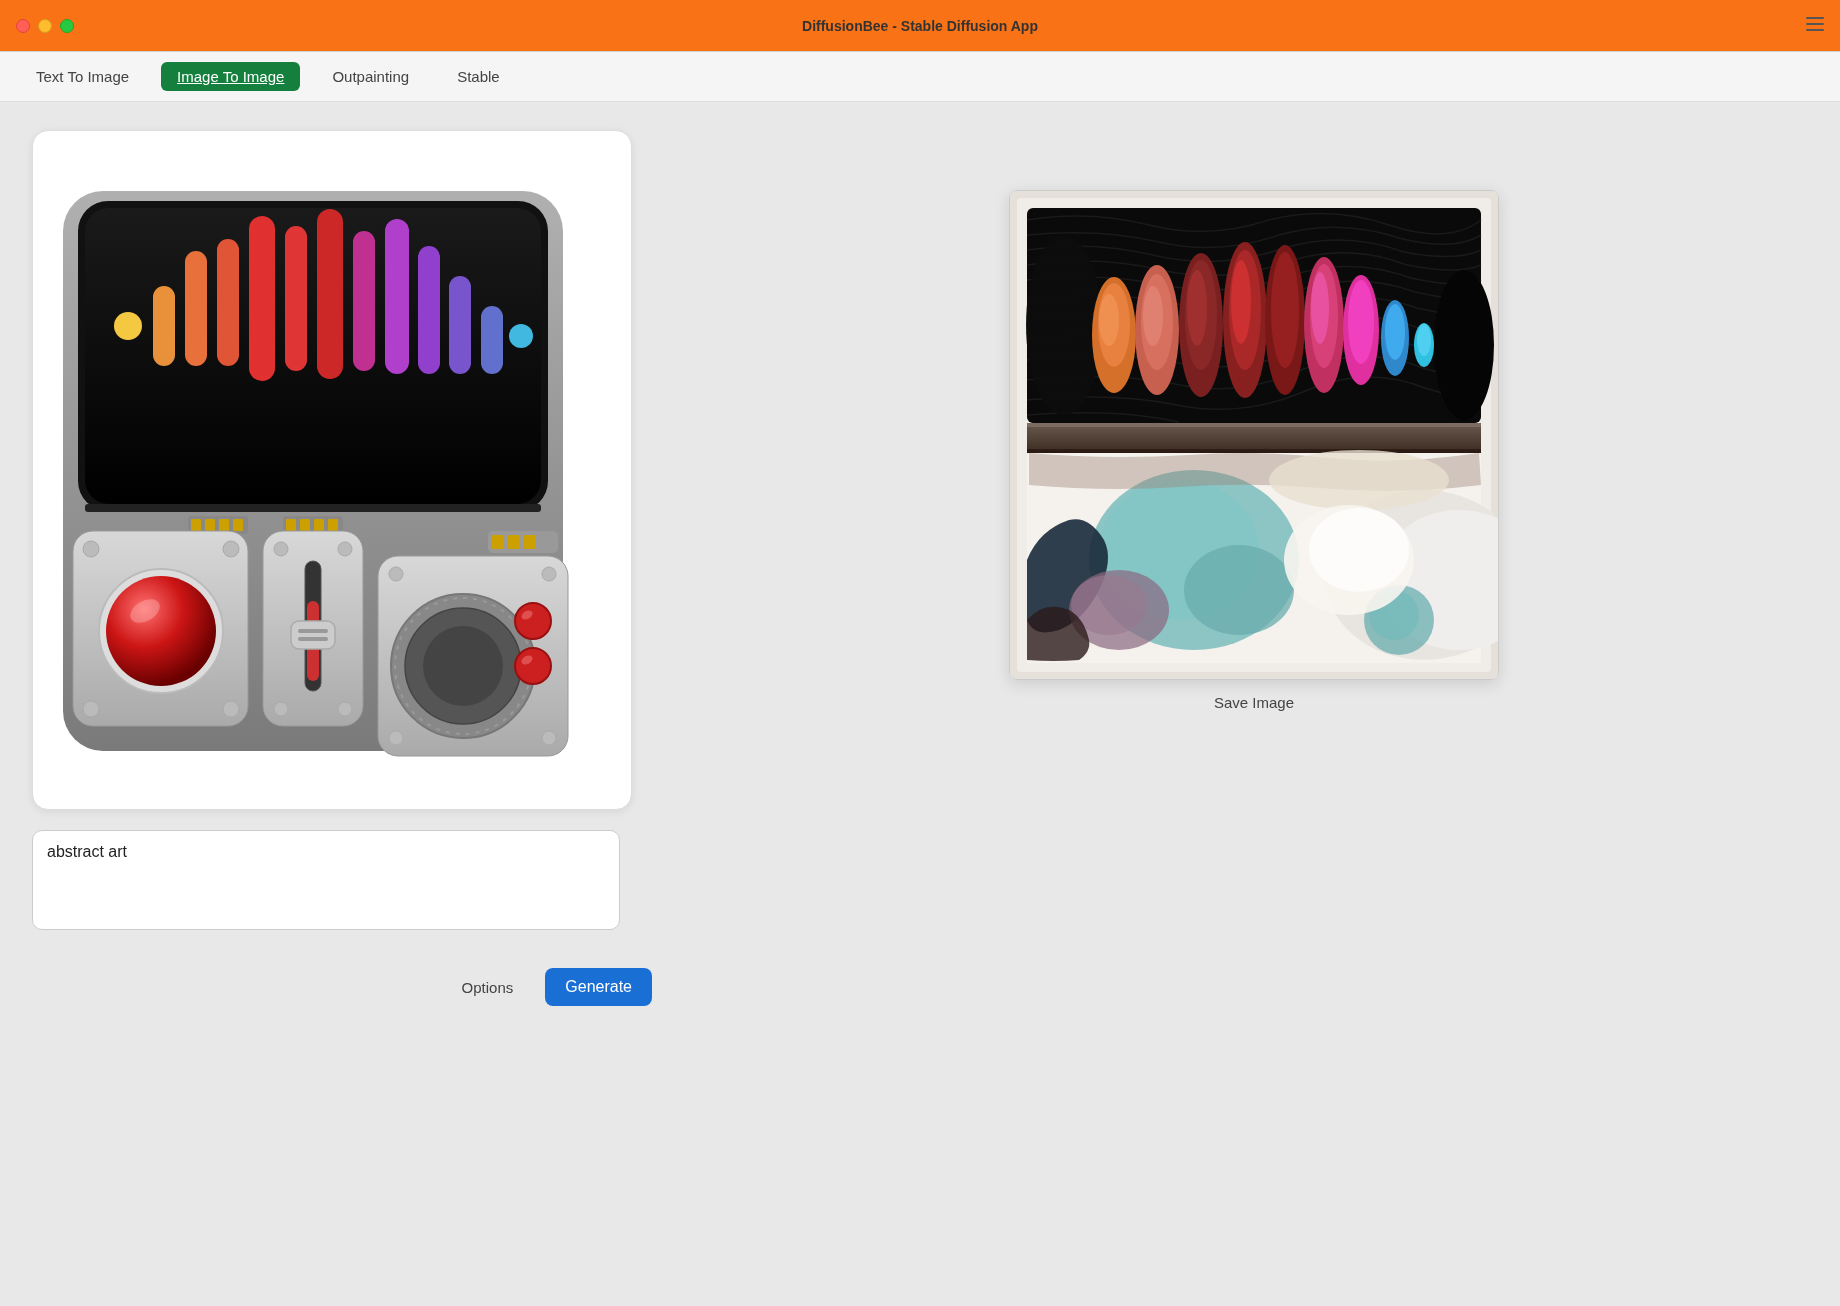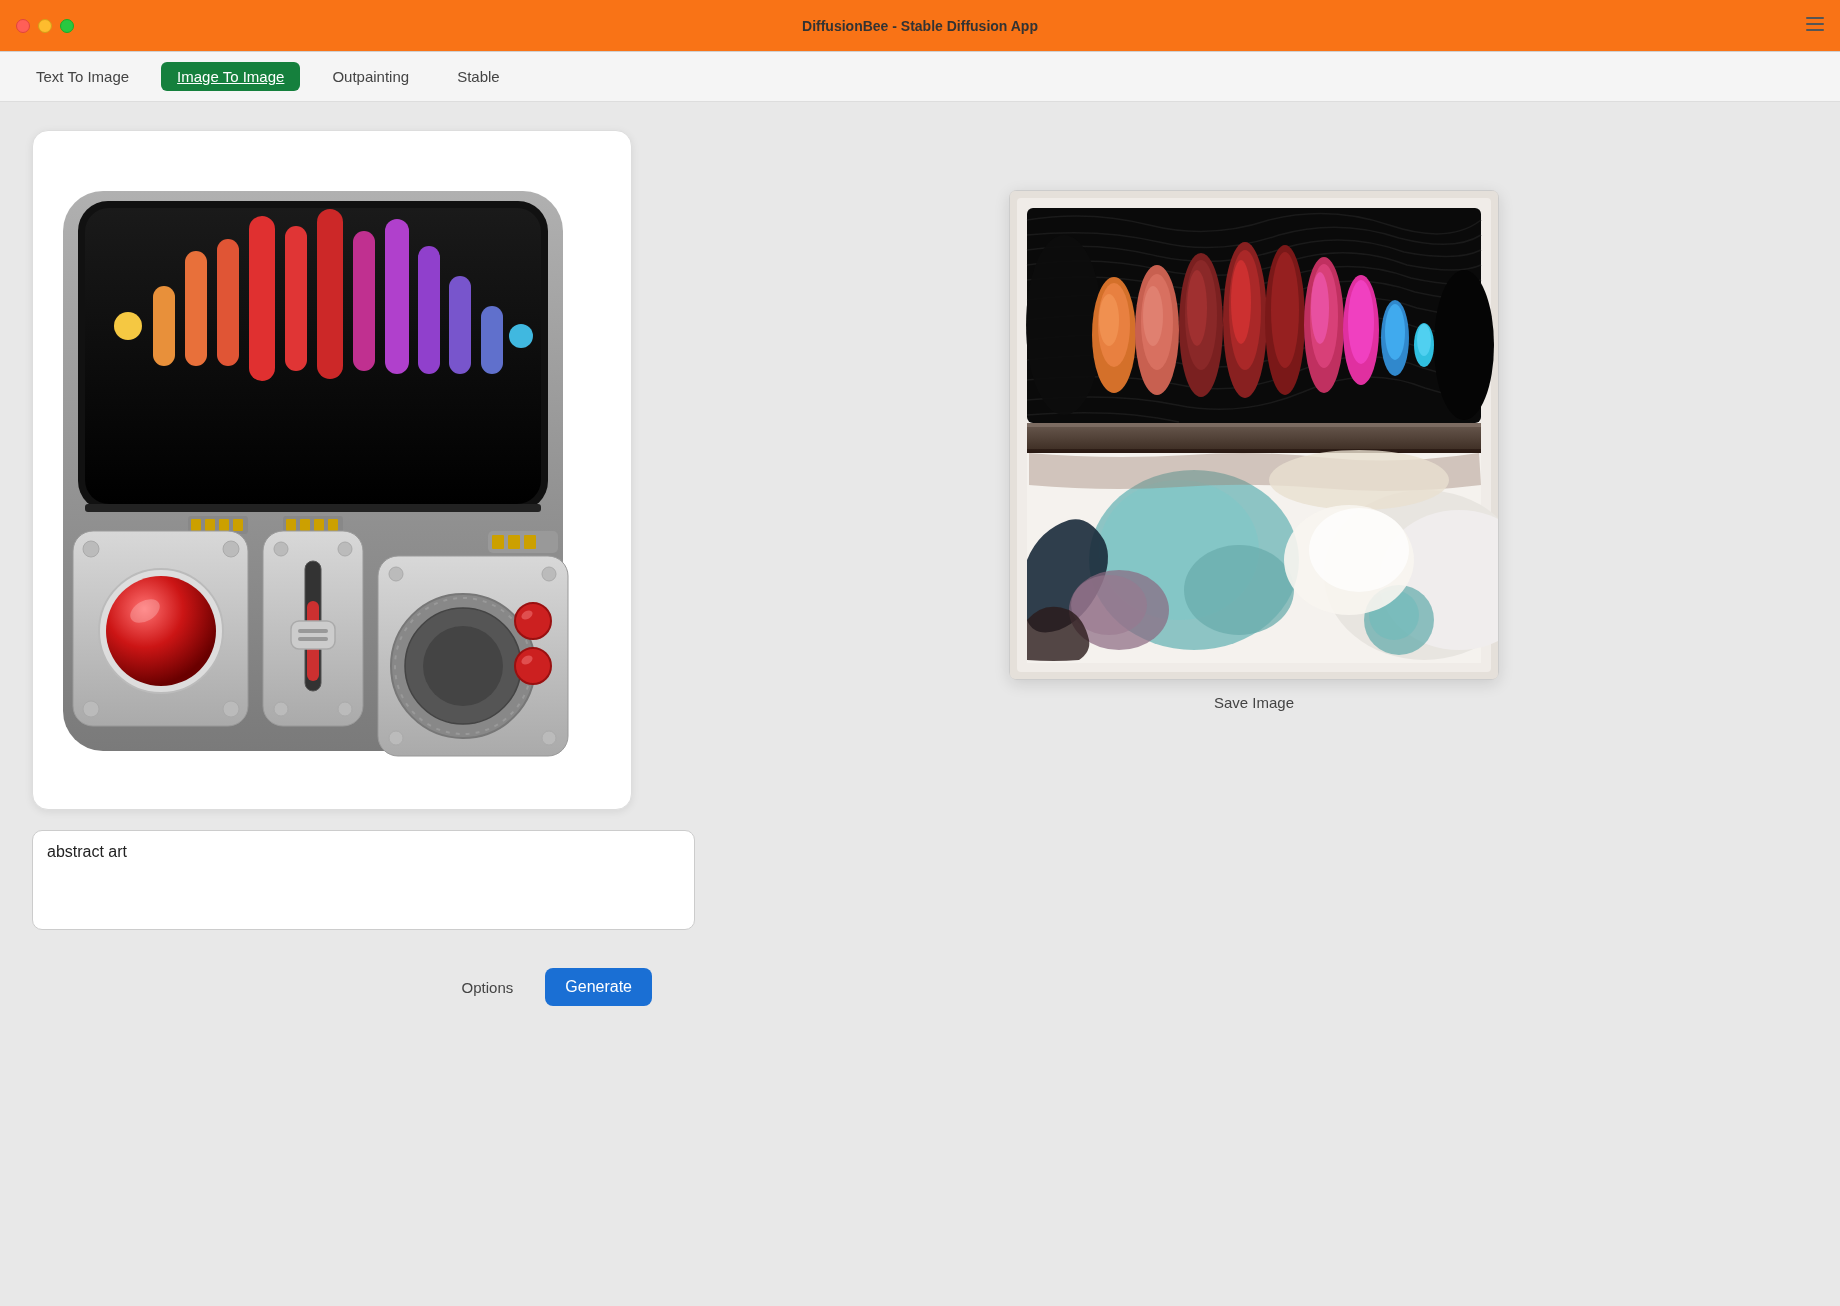--- a/index.html
+++ b/index.html
@@ -101,21 +101,21 @@
       border-radius: 16px;
       border: 1px solid #ddd;
       overflow: hidden;
       display: flex;
       align-items: center;
       justify-content: center;
       box-shadow: 0 2px 8px rgba(0,0,0,0.08);
     }
 
     .prompt-area {
-      width: 663px;
+      width: 588px;
     }
 
     .prompt-textarea {
       width: 100%;
       height: 100px;
       border: 1px solid #ccc;
       border-radius: 10px;
       padding: 12px 14px;
       font-size: 16px;
       color: #222;

